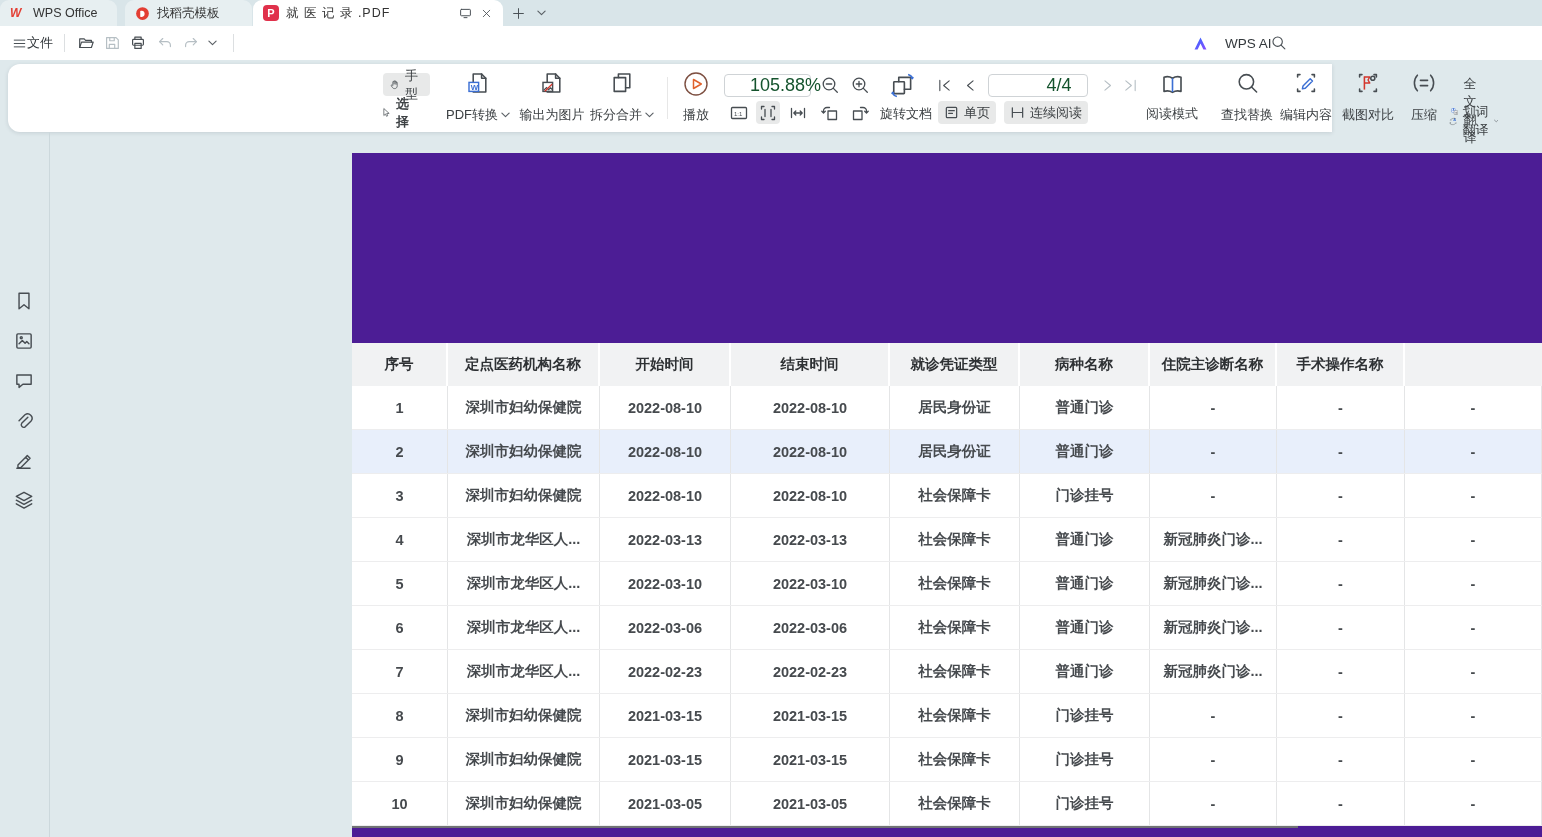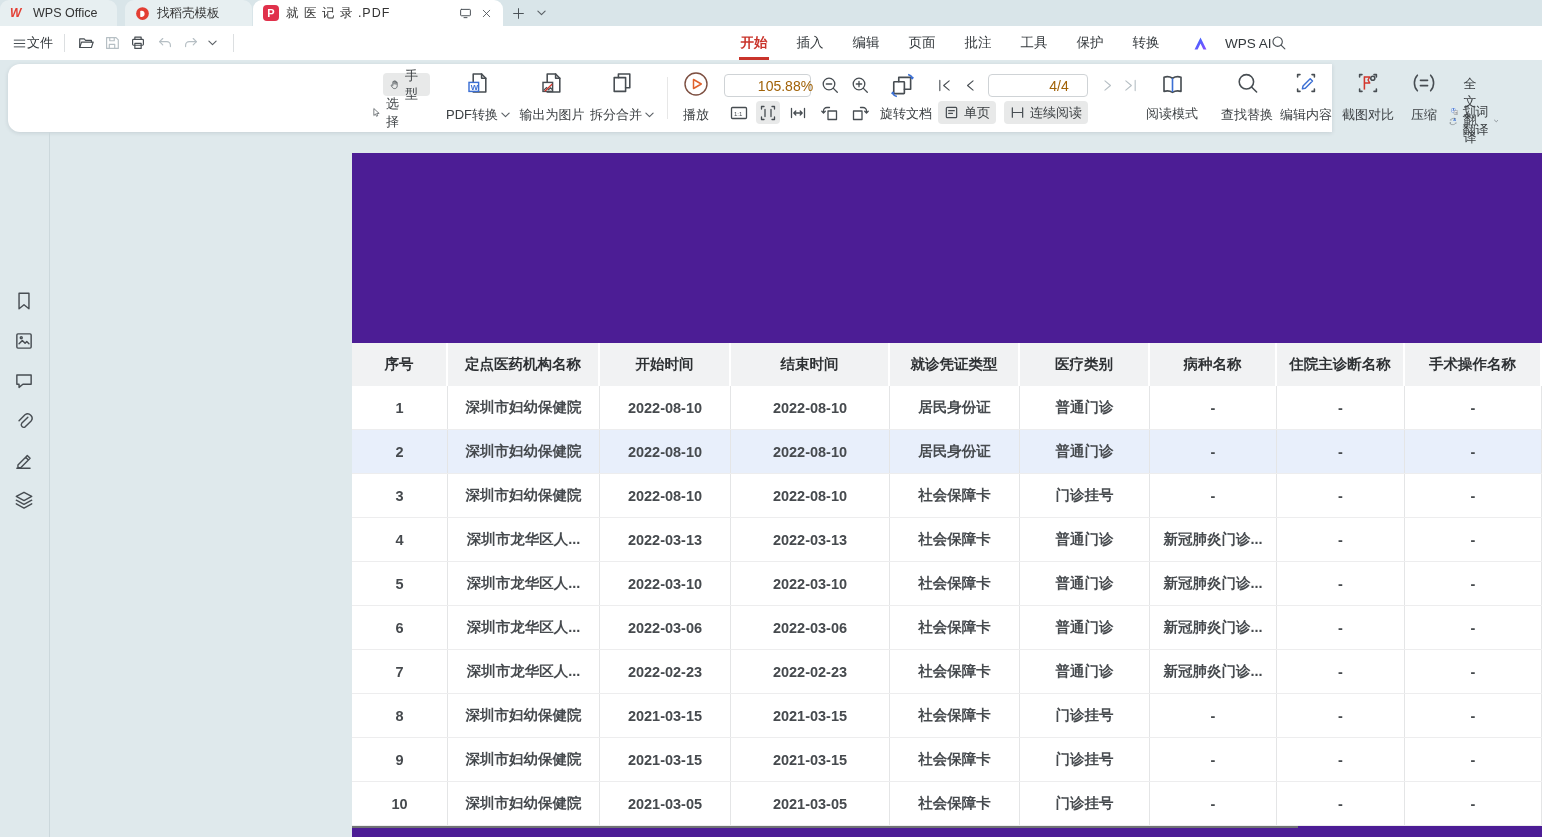--- a/index.html
+++ b/index.html
@@ -33,21 +33,21 @@
 
   
   .ribbon{position:absolute;left:8px;top:64px;width:1324px;height:68px;background:#fff;
           border-radius:12px 0 0 12px;box-shadow:0 1px 4px rgba(40,60,70,.14);}
   .rb{position:absolute;box-sizing:border-box;color:#3c4043;font-size:13px;}
   .pillbtn{display:flex;align-items:center;gap:5px;height:23px;padding:0 6px;border-radius:4px;}
   .pillbtn.sel{background:#e8e9e9;}
   .bigbtn{display:flex;flex-direction:column;align-items:center;justify-content:space-between;height:53px;top:7px;}
   .bigbtn .lbl{display:flex;align-items:center;gap:3px;white-space:nowrap;}
   .vdiv{position:absolute;width:1px;background:#e7e7e7;top:13px;height:42px;}
-  .boxctl{display:flex;align-items:center;justify-content:center;gap:6px;height:23px;border:1px solid #cfd3d6;border-radius:4px;background:#fff;font-size:14px;color:#a16207;padding-left:42px;}
+  .boxctl{display:flex;align-items:center;justify-content:center;gap:6px;height:23px;border:1px solid #cfd3d6;border-radius:4px;background:#fff;font-size:18px;color:#14532d;padding-left:42px;}
   .ibtn{position:absolute;width:24px;height:23px;display:flex;align-items:center;justify-content:center;border-radius:4px;}
   .ibtn.sel{background:#e8e9e9;}
   .rlabel{position:absolute;font-size:13px;color:#3c4043;white-space:nowrap;}
 
   
   .side{position:absolute;left:0;top:132px;width:49px;bottom:0;border-right:1px solid #ccd8dc;}
   .side .sic{position:absolute;left:13px;width:22px;height:22px;}
 
   
   .page{position:absolute;left:352px;top:153px;right:0;bottom:0;background:#4c1d95;}
@@ -142,30 +142,20 @@
           <path class="ic dis" d="M16 8.5H8a4 4 0 00-4 4V14"></path>
       </svg>
     </div>
     <div class="mb-item" style="left:208px;">
       <svg class="chev" viewBox="0 0 10 6">
           <path d="M1 1l4 3.8L9 1"></path>
         </svg>
     </div>
     <div class="mb-divider" style="left:233px;"></div>
 
-    <div class="menus">
-      <div class="menu active">开始</div>
-      <div class="menu">插入</div>
-      <div class="menu">编辑</div>
-      <div class="menu">页面</div>
-      <div class="menu">批注</div>
-      <div class="menu">工具</div>
-      <div class="menu">保护</div>
-      <div class="menu">转换</div>
-    </div>
 
     <div class="wpsai">
       <svg width="17" height="17" viewBox="0 0 20 20">
         <defs>
             <linearGradient id="g1" x1="0" y1="0" x2="1" y2="1">
           <stop offset="0" stop-color="#2f6bff"></stop>
               <stop offset="1" stop-color="#8a4dff"></stop>
         </linearGradient>
           </defs>
         <path d="M10 3L3 17h3.6l3.4-7 3.4 7H17z" fill="url(#g1)"></path>
@@ -181,21 +171,21 @@
   </div>
 
   <div class="ribbon">
 
     <div class="rb pillbtn sel" style="left:375px;top:9px;width:47px;">
       <svg width="15" height="15" viewBox="0 0 20 20">
         <path class="ic" d="M7 10.5V5.2a1 1 0 012 0V9m0-4.8a1 1 0 012 0V9m0-4.3a1 1 0 012 0v5m0-3.2a1 1 0 012 0v6c0 3-1.9 5-4.7 5-2 0-3.1-.7-4-2l-2.1-3c-.6-.8-.1-1.9.9-1.9.5 0 .9.2 1.3.6l.6.7"></path>
       </svg>
       <span>手型</span>
     </div>
-    <div class="rb pillbtn" style="left:356px;top:37px;width:47px;">
+    <div class="rb pillbtn" style="left:366px;top:37px;width:47px;font-weight:bold;">
       <svg width="15" height="15" viewBox="0 0 20 20">
         <path class="ic" d="M7 3.5v12l3-2.8 1.8 4.2 2.3-1-1.8-4.2H16z"></path>
       </svg>
       <span>选择</span>
     </div>
 
     <div class="rb bigbtn" style="left:427px;width:86px;top:7px;">
       <svg width="24" height="24" viewBox="0 0 20 20">
         <path class="ic" d="M6 2.5h7l3.5 3.5v11.5H6z"></path>
           <path class="ic" d="M13 2.5V6h3.5"></path>
@@ -463,21 +453,20 @@
   </div>
 
   <div class="page">
     <div class="table">
       <div class="thead">
           <div class="thcell">序号</div>
           <div class="thcell">定点医药机构名称</div>
           <div class="thcell">开始时间</div>
           <div class="thcell">结束时间</div>
           <div class="thcell">就诊凭证类型</div>
-          <div class="thcell">医疗类别</div>
           <div class="thcell">病种名称</div>
           <div class="thcell">住院主诊断名称</div>
           <div class="thcell">手术操作名称</div>
         </div>
       <div>
           <div class="trow">
             <div class="tcell">1</div>
             <div class="tcell">深圳市妇幼保健院</div>
             <div class="tcell">2022-08-10</div>
             <div class="tcell">2022-08-10</div>

